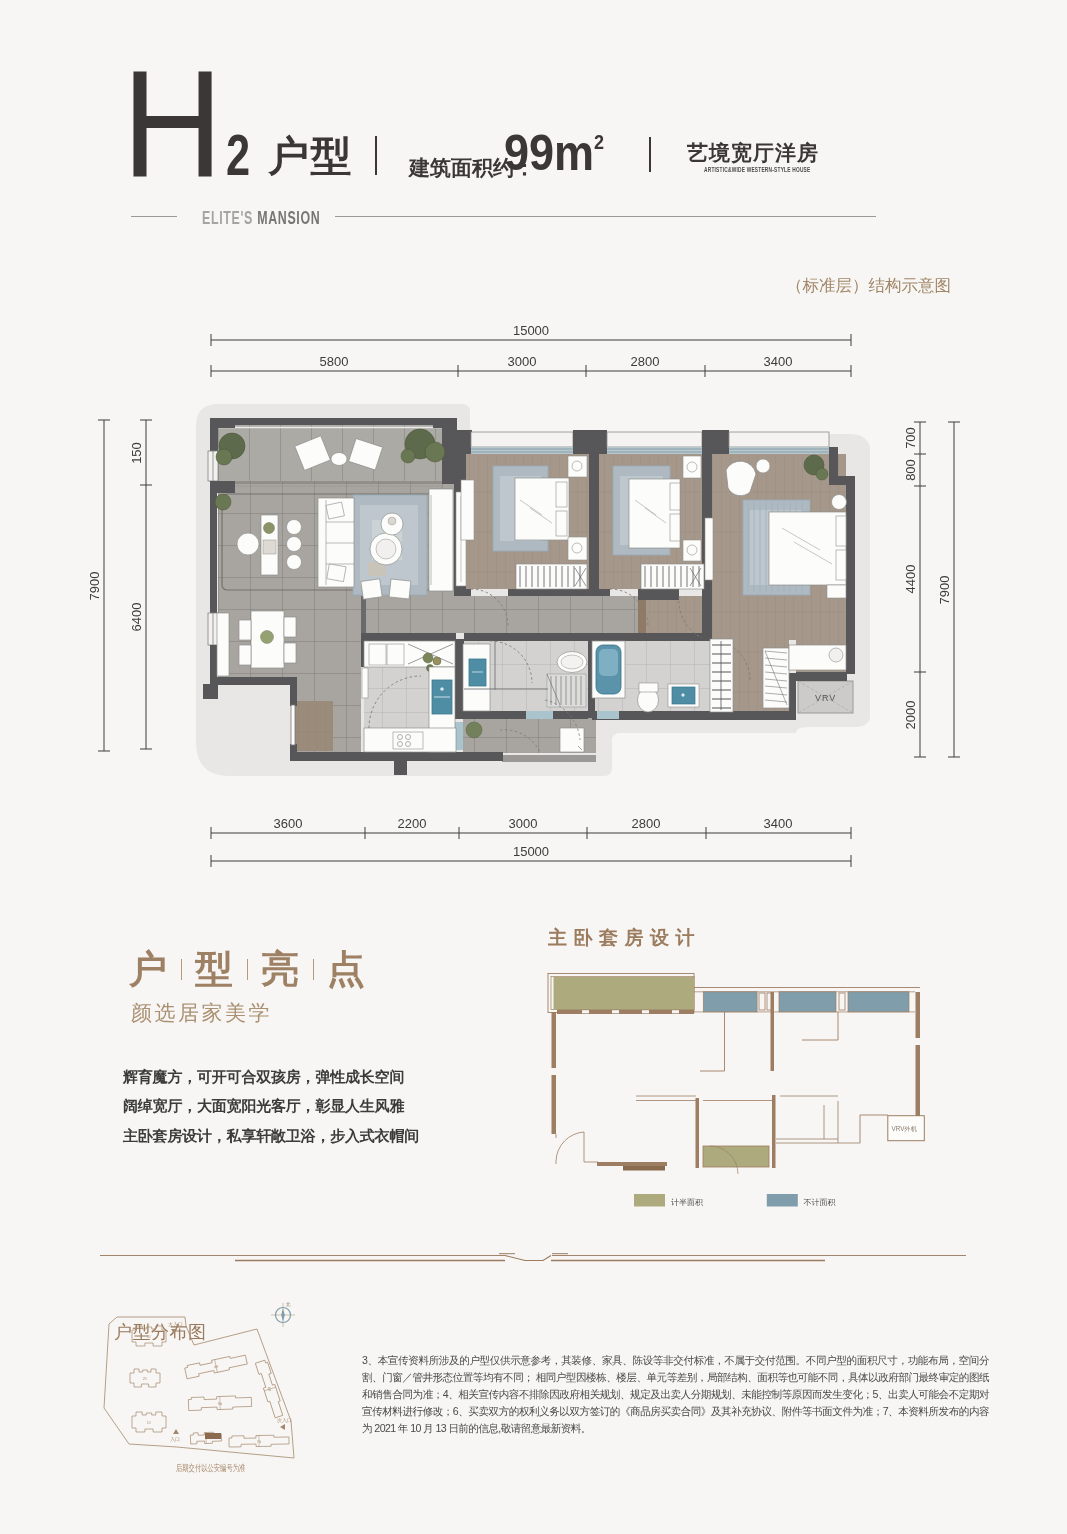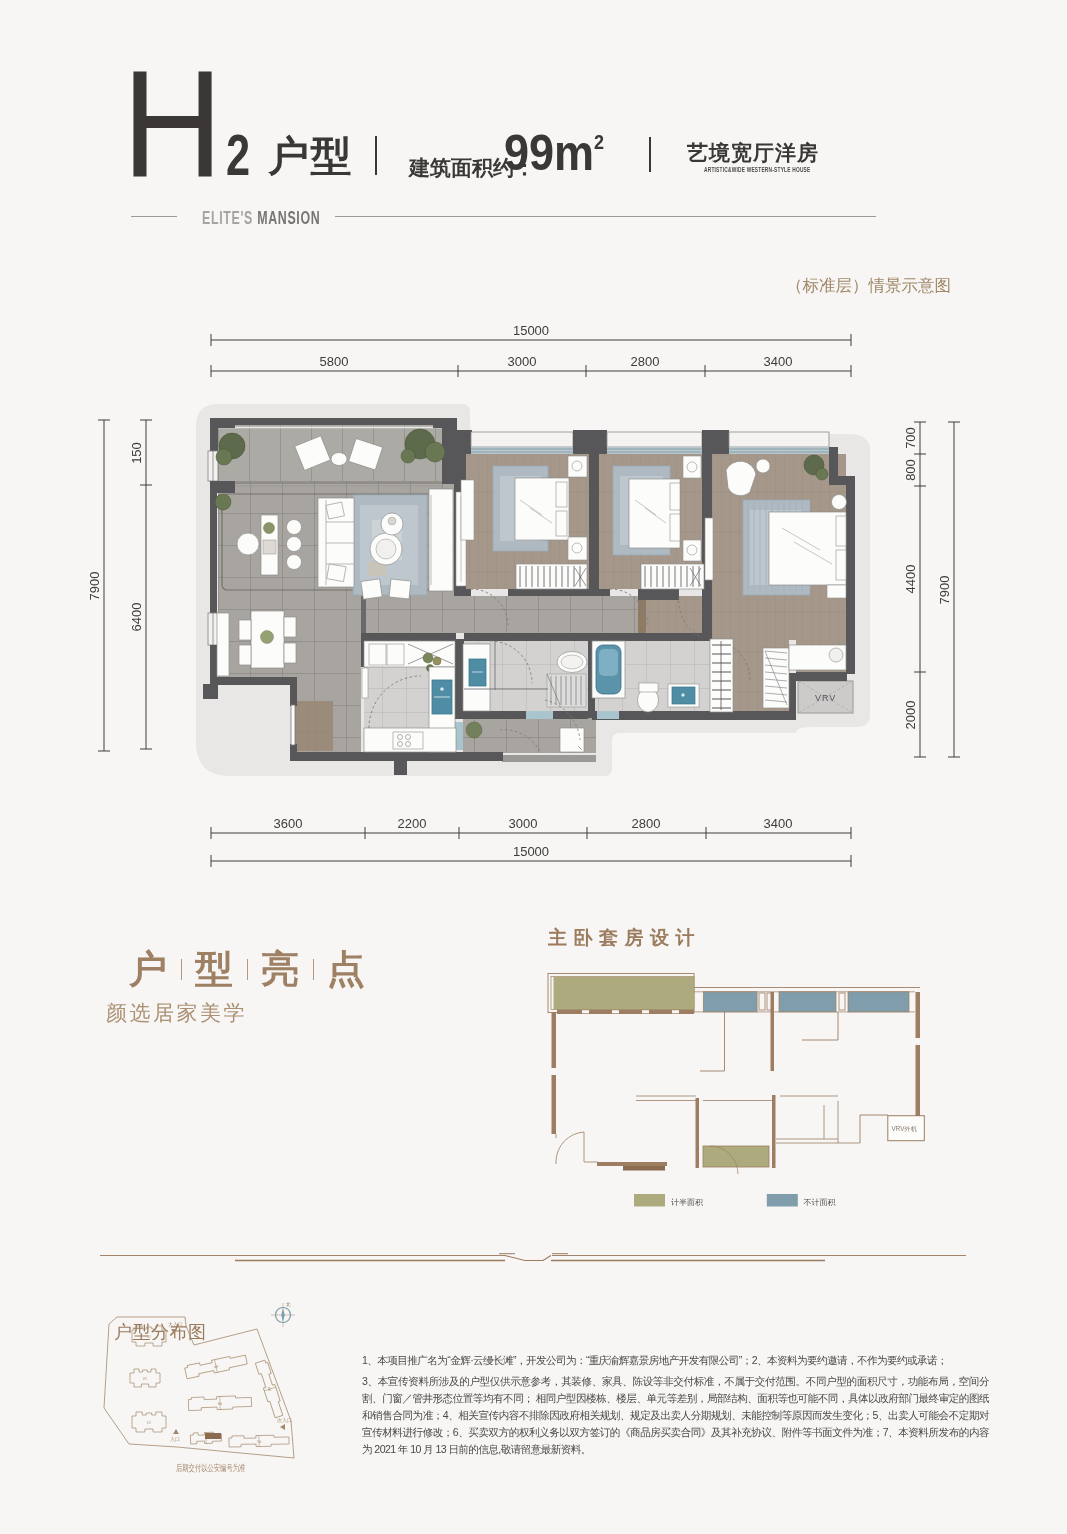--- a/index.html
+++ b/index.html
@@ -27,21 +27,21 @@
   <div class="abs" style="left:687px;top:139px;font-size:21px;color:#3a3736;font-weight:bold;letter-spacing:1px;">艺境宽厅洋房</div>
 
   <div class="abs" style="left:704px;top:166px;font-size:6.6px;color:#4a4a48;font-weight:bold;letter-spacing:0.3px;transform:scaleX(0.73);transform-origin:left top;white-space:nowrap;">ARTISTIC&amp;WIDE WESTERN-STYLE HOUSE</div>
 
   <div class="abs" style="left:131px;top:216px;width:46px;height:1px;background:#9a9a9a;"></div>
 
   <div class="abs" style="left:202px;top:207px;font-size:18.5px;letter-spacing:1px;color:#a5a4a2;font-weight:bold;transform:scaleX(0.67);transform-origin:left top;white-space:nowrap;"><span>ELITE'S </span><span style="color:#787672;">MANSION</span></div>
 
   <div class="abs" style="left:335px;top:216px;width:541px;height:1px;background:#9a9a9a;"></div>
 
-  <div class="abs" style="left:786px;top:275px;font-size:16.5px;color:#a08767;">（标准层）情景示意图</div>
+  <div class="abs" style="left:786px;top:275px;font-size:16.5px;color:#a08767;">（标准层）结构示意图</div>
 
   <svg class="abs" style="left:90px;top:315px;" width="880" height="560" viewBox="0 0 880 560" fill="none">
     <g stroke="#3c3c3c" stroke-width="1">
 
       <line x1="121" y1="25" x2="761" y2="25"></line>
       <line x1="121" y1="19" x2="121" y2="31"></line>
         <line x1="761" y1="19" x2="761" y2="31"></line>
 
       <line x1="121" y1="56" x2="761" y2="56"></line>
       <line x1="121" y1="50" x2="121" y2="62"></line>
@@ -817,22 +817,23 @@
   <div class="abs" style="left:129px;top:944px;font-size:38px;color:#9e8064;font-family:'Liberation Serif',serif;font-weight:bold;display:flex;align-items:center;">
     <span>户</span>
       <span style="display:inline-block;width:1px;height:21px;background:#b39a7d;margin:0 13.5px;"></span>
       <span>型</span>
       <span style="display:inline-block;width:1px;height:21px;background:#b39a7d;margin:0 13.5px;"></span>
       <span>亮</span>
       <span style="display:inline-block;width:1px;height:21px;background:#b39a7d;margin:0 13.5px;"></span>
       <span>点</span>
   </div>
 
-  <div class="abs" style="left:106px;top:999px;font-size:21px;color:#ab9173;letter-spacing:2.5px;">颜选居家美学</div>
-
+  <div class="abs" style="left:131px;top:999px;font-size:21px;color:#ab9173;letter-spacing:2.5px;">颜选居家美学</div>
+
+  <div class="abs" style="left:123px;top:1062px;font-size:15px;letter-spacing:-0.2px;line-height:29.3px;color:#3b3b3b;font-weight:600;">辉育魔方，可开可合双孩房，弹性成长空间<br>阔绰宽厅，大面宽阳光客厅，彰显人生风雅<br>主卧套房设计，私享轩敞卫浴，步入式衣帽间</div>
 
   <div class="abs" style="left:548px;top:925px;font-size:19px;color:#9c7c5e;font-family:'Liberation Serif',serif;font-weight:bold;letter-spacing:6.5px;">主卧套房设计</div>
 
   <svg id="struct" class="abs" style="left:540px;top:965px;" width="400" height="250" viewBox="0 0 400 250">
 
     <g>
         <rect x="8" y="8.5" width="146" height="39" fill="none" stroke="#9d7e62" stroke-width="0.9"></rect>
         <rect x="11" y="11.5" width="143" height="33" fill="none" stroke="#9d7e62" stroke-width="0.7"></rect>
       </g>
 
@@ -1056,17 +1057,16 @@
 
     <g>
         <text x="182" y="122" font-size="5" fill="#a5886c">次入口</text>
         <path d="M190,124 L190,130 L185,127 Z" fill="#a5886c"></path>
       </g>
   </svg>
 
   <div class="abs" style="left:176px;top:1462px;font-size:9px;color:#a8876a;transform:scaleX(0.7);transform-origin:left top;white-space:nowrap;">后期交付以公安编号为准</div>
 
   <div class="abs" style="left:362px;top:1352px;width:627px;font-size:10.6px;letter-spacing:-0.6px;line-height:17px;color:#4b4945;text-align:justify;">
-    <div style="margin-bottom:4px;">1、本项目推广名为“金辉·云缦长滩”，开发公司为：“重庆渝辉嘉景房地产开发有限公司”；2、本资料为要约邀请，不作为要约或承诺；</div>
     <div>3、本宣传资料所涉及的户型仅供示意参考，其装修、家具、陈设等非交付标准，不属于交付范围。不同户型的面积尺寸，功能布局，空间分割、门窗／管井形态位置等均有不同； 相同户型因楼栋、楼层、单元等差别，局部结构、面积等也可能不同，具体以政府部门最终审定的图纸和销售合同为准；4、相关宣传内容不排除因政府相关规划、规定及出卖人分期规划、未能控制等原因而发生变化；5、出卖人可能会不定期对宣传材料进行修改；6、买卖双方的权利义务以双方签订的《商品房买卖合同》及其补充协议、附件等书面文件为准；7、本资料所发布的内容为 2021 年 10 月 13 日前的信息,敬请留意最新资料。</div>
   </div>
 
 </div>
 
 </body></html>

